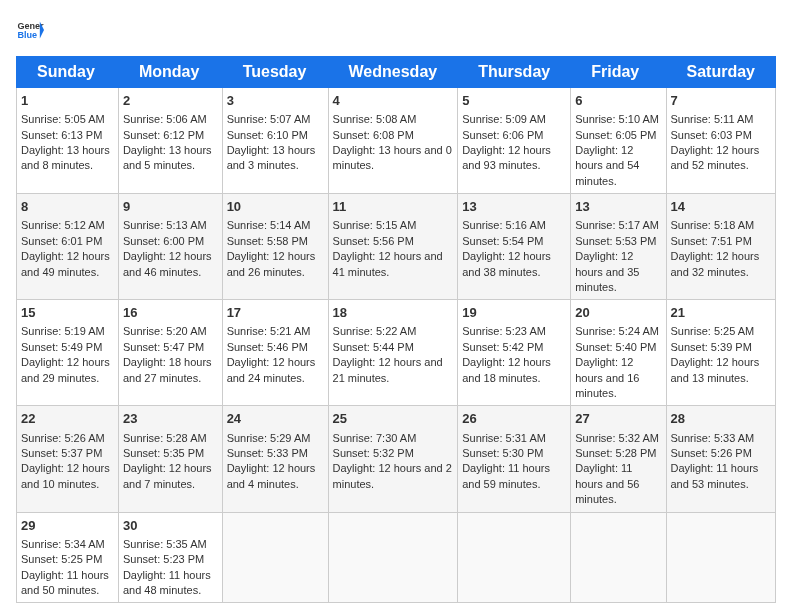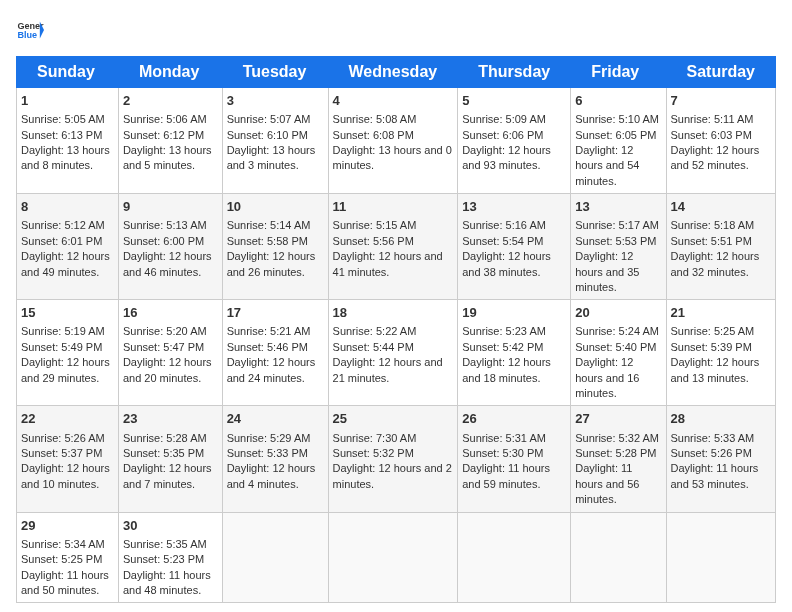--- a/index.html
+++ b/index.html
@@ -118,25 +118,25 @@
         <td><span class="day-num">6</span><span>Sunrise: 5:10 AM</span><br><span>Sunset: 6:05 PM</span><br><span>Daylight: 12 hours and 54 minutes.</span></td>
         <td><span class="day-num">7</span><span>Sunrise: 5:11 AM</span><br><span>Sunset: 6:03 PM</span><br><span>Daylight: 12 hours and 52 minutes.</span></td>
       </tr>
       <tr>
         <td><span class="day-num">8</span><span>Sunrise: 5:12 AM</span><br><span>Sunset: 6:01 PM</span><br><span>Daylight: 12 hours and 49 minutes.</span></td>
         <td><span class="day-num">9</span><span>Sunrise: 5:13 AM</span><br><span>Sunset: 6:00 PM</span><br><span>Daylight: 12 hours and 46 minutes.</span></td>
         <td><span class="day-num">10</span><span>Sunrise: 5:14 AM</span><br><span>Sunset: 5:58 PM</span><br><span>Daylight: 12 hours and 26 minutes.</span></td>
         <td><span class="day-num">11</span><span>Sunrise: 5:15 AM</span><br><span>Sunset: 5:56 PM</span><br><span>Daylight: 12 hours and 41 minutes.</span></td>
         <td><span class="day-num">13</span><span>Sunrise: 5:16 AM</span><br><span>Sunset: 5:54 PM</span><br><span>Daylight: 12 hours and 38 minutes.</span></td>
         <td><span class="day-num">13</span><span>Sunrise: 5:17 AM</span><br><span>Sunset: 5:53 PM</span><br><span>Daylight: 12 hours and 35 minutes.</span></td>
-        <td><span class="day-num">14</span><span>Sunrise: 5:18 AM</span><br><span>Sunset: 5:51 PM</span><br><span>Daylight: 12 hours and 32 minutes.</span></td>
+        <td><span class="day-num">14</span><span>Sunrise: 5:18 AM</span><br><span>Sunset: 7:51 PM</span><br><span>Daylight: 12 hours and 32 minutes.</span></td>
       </tr>
       <tr>
         <td><span class="day-num">15</span><span>Sunrise: 5:19 AM</span><br><span>Sunset: 5:49 PM</span><br><span>Daylight: 12 hours and 29 minutes.</span></td>
-        <td><span class="day-num">16</span><span>Sunrise: 5:20 AM</span><br><span>Sunset: 5:47 PM</span><br><span>Daylight: 12 hours and 20 minutes.</span></td>
+        <td><span class="day-num">16</span><span>Sunrise: 5:20 AM</span><br><span>Sunset: 5:47 PM</span><br><span>Daylight: 18 hours and 27 minutes.</span></td>
         <td><span class="day-num">17</span><span>Sunrise: 5:21 AM</span><br><span>Sunset: 5:46 PM</span><br><span>Daylight: 12 hours and 24 minutes.</span></td>
         <td><span class="day-num">18</span><span>Sunrise: 5:22 AM</span><br><span>Sunset: 5:44 PM</span><br><span>Daylight: 12 hours and 21 minutes.</span></td>
         <td><span class="day-num">19</span><span>Sunrise: 5:23 AM</span><br><span>Sunset: 5:42 PM</span><br><span>Daylight: 12 hours and 18 minutes.</span></td>
         <td><span class="day-num">20</span><span>Sunrise: 5:24 AM</span><br><span>Sunset: 5:40 PM</span><br><span>Daylight: 12 hours and 16 minutes.</span></td>
         <td><span class="day-num">21</span><span>Sunrise: 5:25 AM</span><br><span>Sunset: 5:39 PM</span><br><span>Daylight: 12 hours and 13 minutes.</span></td>
       </tr>
       <tr>
         <td><span class="day-num">22</span><span>Sunrise: 5:26 AM</span><br><span>Sunset: 5:37 PM</span><br><span>Daylight: 12 hours and 10 minutes.</span></td>
         <td><span class="day-num">23</span><span>Sunrise: 5:28 AM</span><br><span>Sunset: 5:35 PM</span><br><span>Daylight: 12 hours and 7 minutes.</span></td>
         <td><span class="day-num">24</span><span>Sunrise: 5:29 AM</span><br><span>Sunset: 5:33 PM</span><br><span>Daylight: 12 hours and 4 minutes.</span></td>

